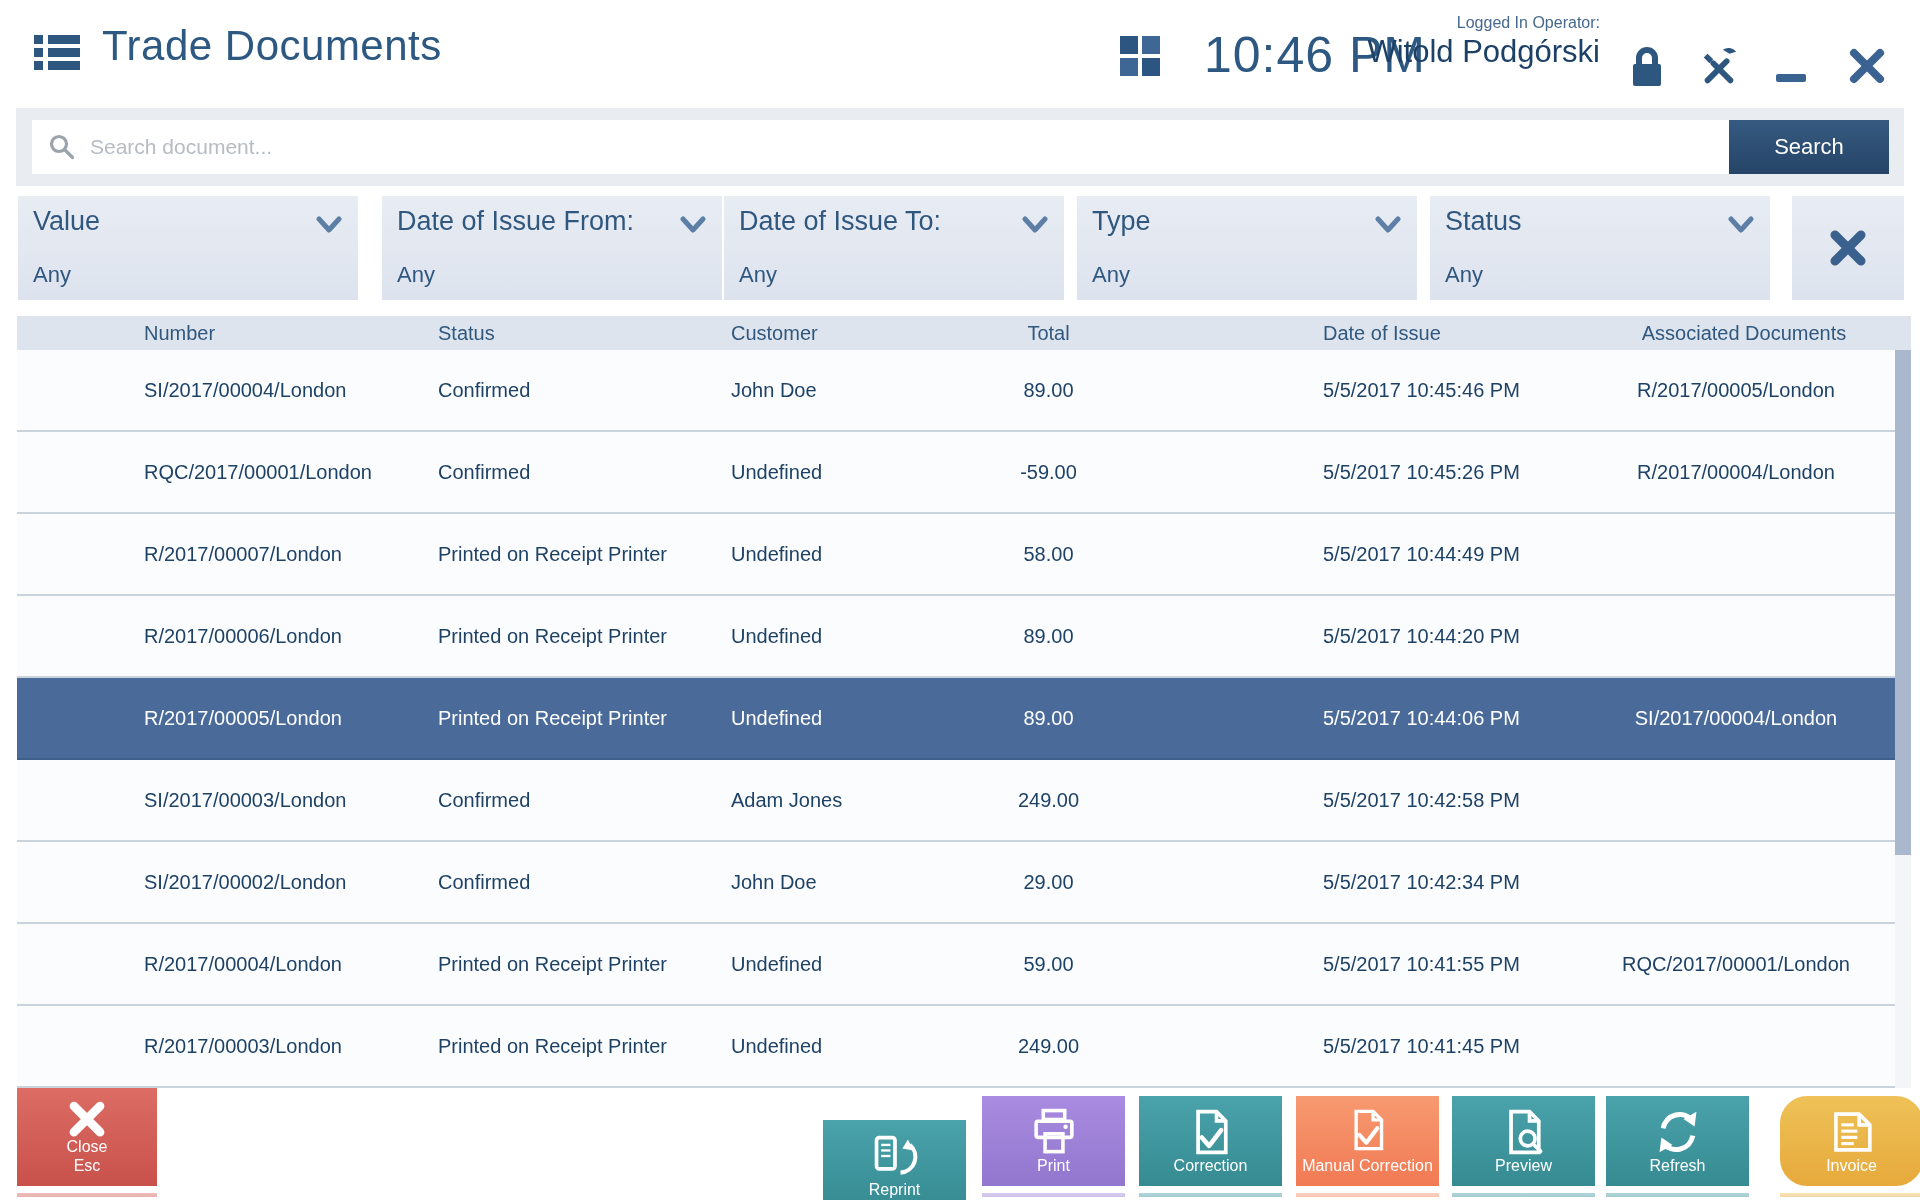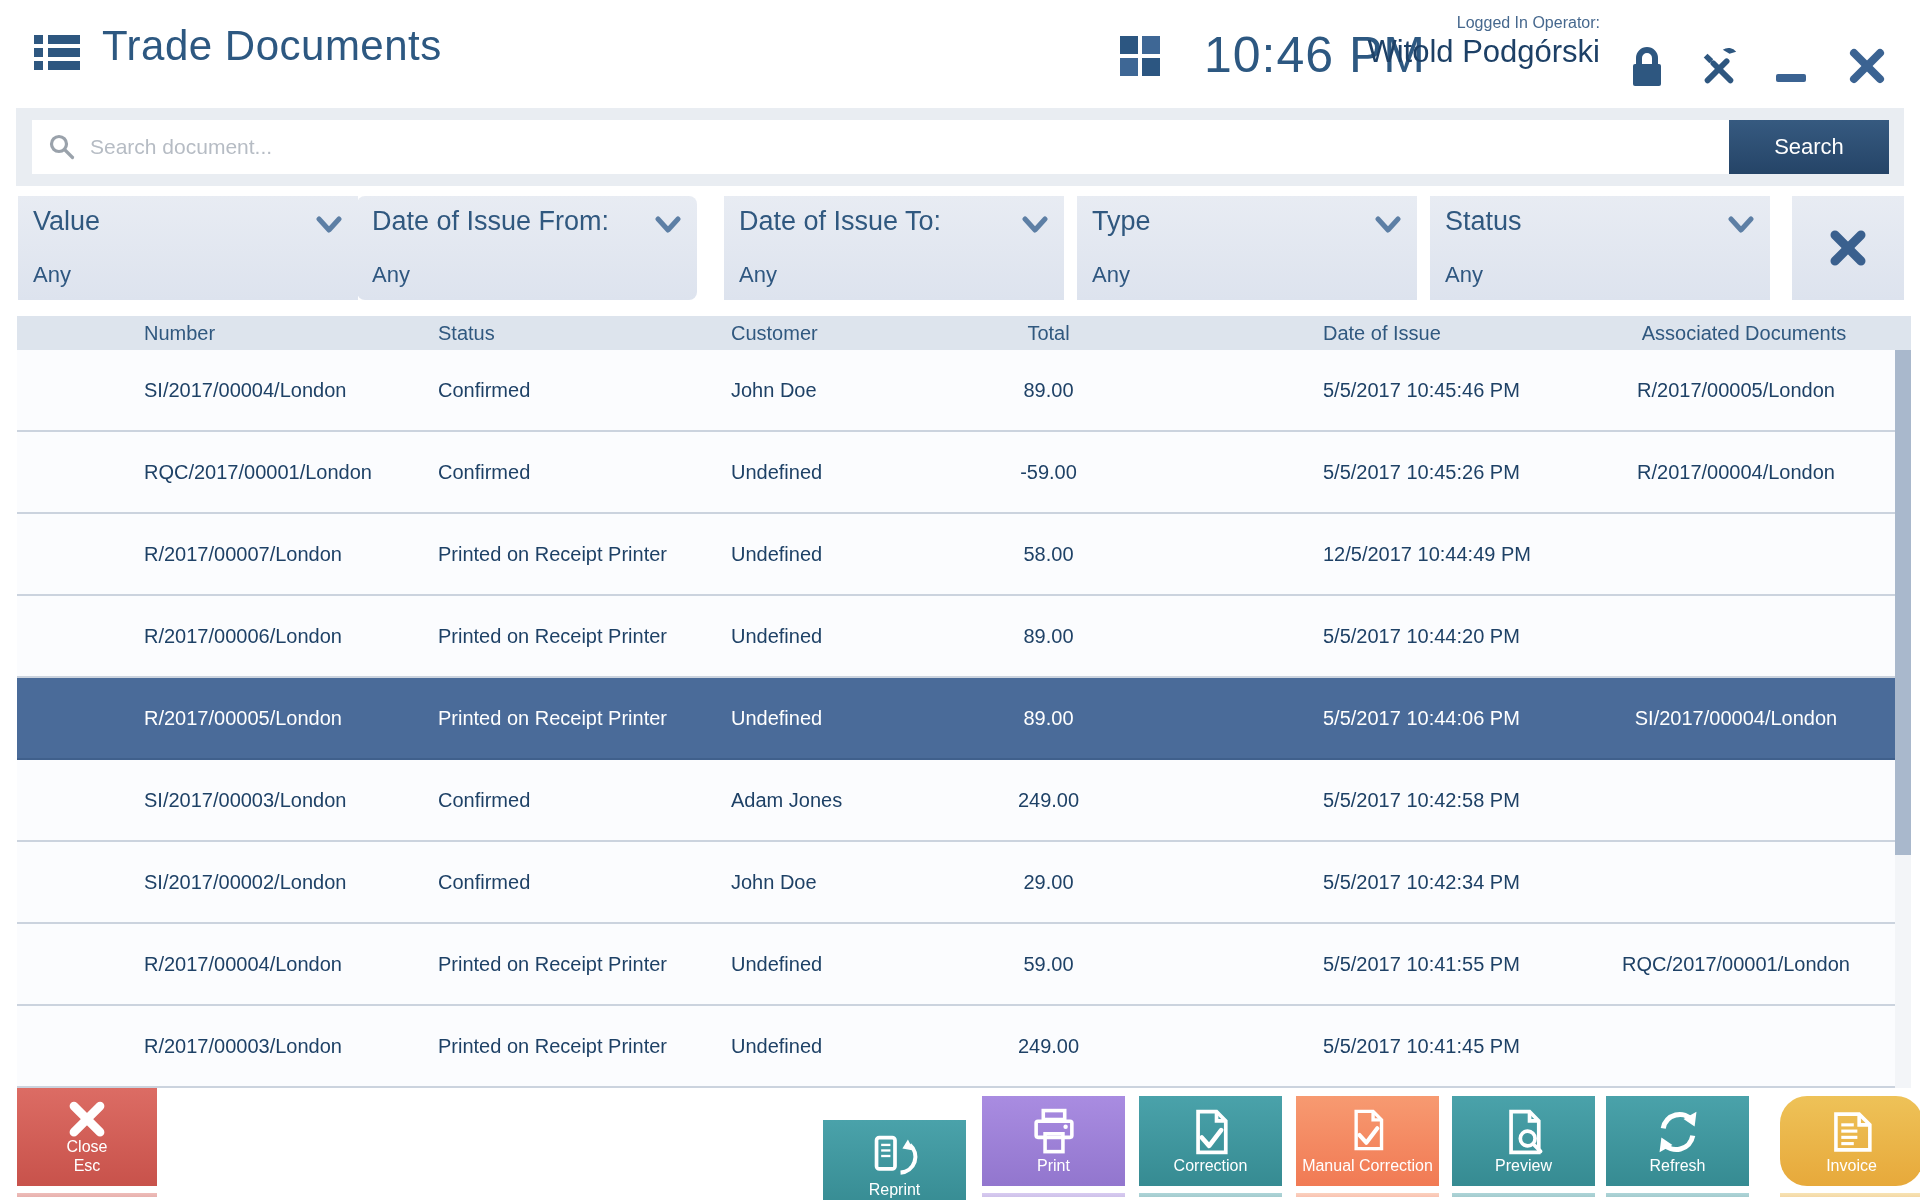--- a/index.html
+++ b/index.html
@@ -31,21 +31,21 @@
   .search-input::placeholder{color:#b6bcc4;}
   .search-btn{position:absolute;right:15px;top:12px;width:160px;height:54px;border:none;cursor:pointer;
     background:linear-gradient(180deg,#365a80,#254467);color:#fff;font-size:22px;font-family:inherit;}
   
   .filters{position:absolute;left:0;top:196px;width:1920px;height:104px;}
   .fpanel{position:absolute;top:0;width:340px;height:104px;cursor:pointer;
     background:linear-gradient(180deg,#e8ecf3,#dde3ee);}
   .fpanel .flabel{position:absolute;left:15px;top:10px;font-size:27px;color:#30587f;white-space:nowrap;}
   .fpanel .fchev{position:absolute;right:16px;top:20px;}
   .fpanel .fvalue{position:absolute;left:15px;bottom:12px;font-size:22px;color:#2f5780;}
-  .fp0{left:18px;} .fp1{left:357px;border-radius:8px;} .fp2{left:724px;} .fp3{left:1077px;} .fp4{left:1430px;}
+  .fp0{left:18px;} .fp1{left:382px;} .fp2{left:724px;} .fp3{left:1077px;} .fp4{left:1430px;}
   .fclear{position:absolute;left:1792px;top:0;width:112px;height:104px;cursor:pointer;border:none;
     background:linear-gradient(180deg,#e8ecf3,#dde3ee);display:flex;align-items:center;justify-content:center;}
   
   .grid-head{position:absolute;left:17px;top:316px;width:1894px;height:34px;background:#dde4ed;
     display:grid;grid-template-columns:294px 293px 249px 137px 206px 254px 1fr;padding-left:127px;box-sizing:border-box;
     align-items:center;font-size:20px;color:#30587f;}
   .rows{position:absolute;left:17px;top:350px;width:1878px;}
   .trow{height:82px;display:grid;grid-template-columns:294px 293px 249px 137px 206px 254px 1fr;
     padding-left:127px;box-sizing:border-box;align-items:center;font-size:20px;color:#1e4166;
     background:#fbfcfe;border-bottom:2px solid #cbd3de;cursor:pointer;}
@@ -229,21 +229,21 @@
     <div class="cell"></div>
     <div class="cell">5/5/2017 10:45:26 PM</div>
     <div class="cell c-center">R/2017/00004/London</div>
   </div>
   <div class="trow">
     <div class="cell">R/2017/00007/London</div>
     <div class="cell">Printed on Receipt Printer</div>
     <div class="cell">Undefined</div>
     <div class="cell c-center">58.00</div>
     <div class="cell"></div>
-    <div class="cell">12/5/2017 10:44:49 PM</div>
+    <div class="cell">5/5/2017 10:44:49 PM</div>
     <div class="cell c-center"></div>
   </div>
   <div class="trow">
     <div class="cell">R/2017/00006/London</div>
     <div class="cell">Printed on Receipt Printer</div>
     <div class="cell">Undefined</div>
     <div class="cell c-center">89.00</div>
     <div class="cell"></div>
     <div class="cell">5/5/2017 10:44:20 PM</div>
     <div class="cell c-center"></div>

